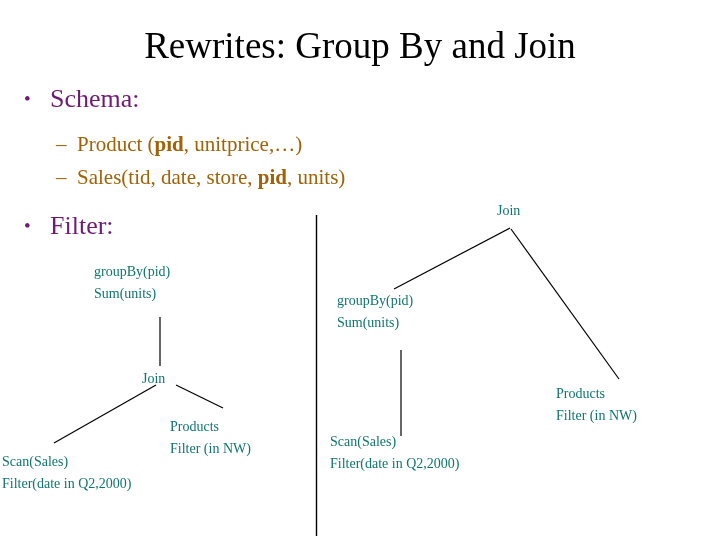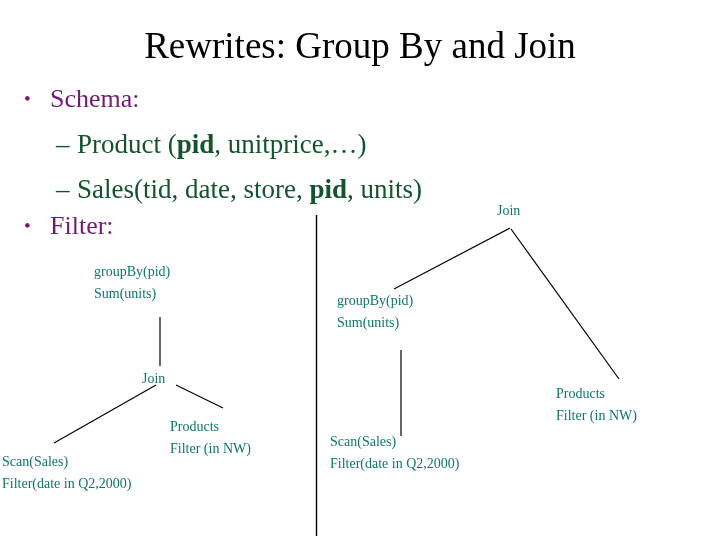--- a/index.html
+++ b/index.html
@@ -44,35 +44,35 @@
   }
   .bullet-l1 .marker {
     display: inline-block;
     width: 26px;
     text-align: left;
     font-size: 19px;
     vertical-align: 2px;
   }
   .bullet-l2 {
     position: absolute;
-    font-size: 27px;
+    font-size: 21px;
     line-height: 26px;
-    color: #14532d;
+    color: #a16207;
     white-space: nowrap;
   }
   .bullet-l2 .marker {
     display: inline-block;
     width: 21px;
     text-align: left;
   }
   .bullet-l2 b { font-weight: bold; }
 
   #bullet-schema { left: 24px; top: 84px; }
   #bullet-product { left: 56px; top: 131px; }
-  #bullet-sales   { left: 56px; top: 176px; font-family: Liberation Serif, serif; }
+  #bullet-sales   { left: 56px; top: 164px; font-family: Liberation Serif, serif; }
   #bullet-trees   { left: 24px; top: 211px; }
 
   
   .tree-node {
     position: absolute;
     font-size: 14px;
     line-height: 22px;
     color: #0f766e;
     white-space: nowrap;
   }

